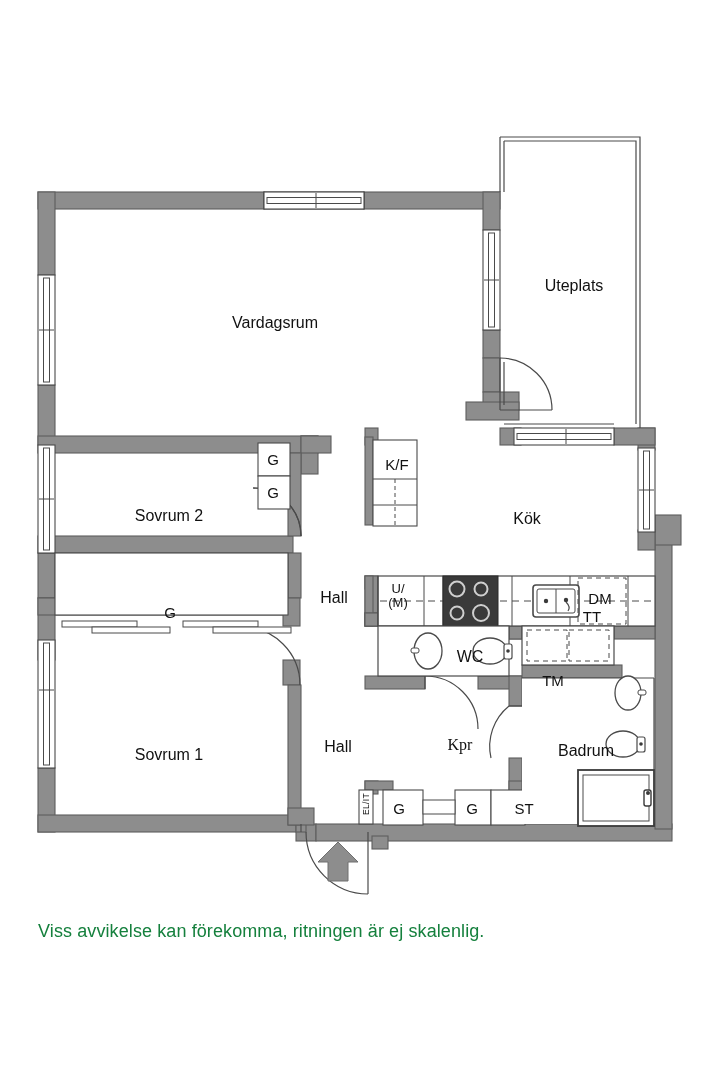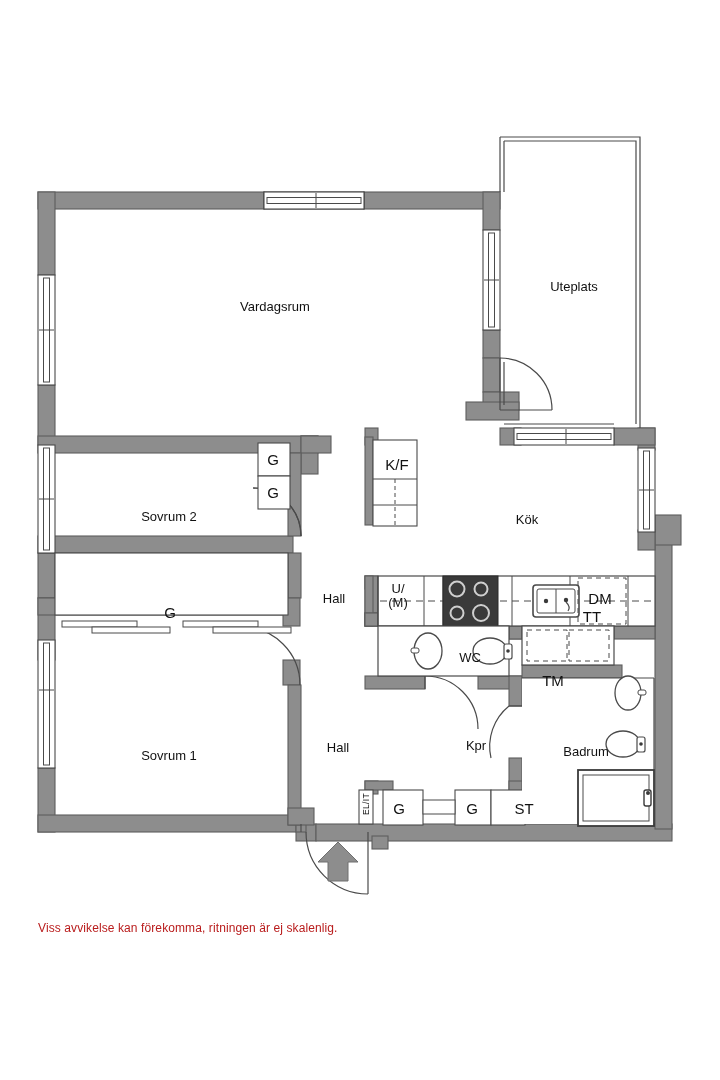--- a/index.html
+++ b/index.html
@@ -7,31 +7,31 @@
   body{
     width:720px;height:1080px;
     font-family:"Liberation Sans","DejaVu Sans",sans-serif;
     color:#1b1b1b;
     overflow:hidden;
   }
   #plan-wrap{position:relative;width:720px;height:1080px;}
   #floorplan{position:absolute;left:0;top:0;width:720px;height:1080px;}
   .caption{
     position:absolute;left:38px;top:921px;
-    font-size:12px;letter-spacing:0.1px;color:#b91c1c;
+    font-size:18px;letter-spacing:0.1px;color:#15803d;
     white-space:nowrap;
   }
   .rmlabel{
     position:absolute;
     font-size:17px;color:#111;
     white-space:nowrap;
     transform:translate(-50%,-50%);
     pointer-events:none;
   }
-  .rmlabel.big{font-size:13px;}
+  .rmlabel.big{font-size:16px;}
   .rmlabel.sm{font-size:15px;}
   .rmlabel.xs{font-size:13px;}
   .rmlabel.two-line{line-height:1.05;text-align:center;}
   .rmlabel.vert{
     transform:translate(-50%,-50%) rotate(-90deg);
     font-size:8.5px;letter-spacing:0.3px;
   }
 </style>
 </head>
 <body>
@@ -343,30 +343,30 @@
       </g>
     </g>
 
     <g stroke="#4a4a4a" stroke-width="1.1" fill="none">
       <line x1="301" y1="824" x2="301" y2="832"></line>
       <line x1="378" y1="576" x2="378" y2="626"></line>
     </g>
 
   </svg>
 
-  <div class="rmlabel big" style="left:275px;top:306px;">Vardagsrum</div>
+  <div class="rmlabel big" style="left:275px;top:323px;">Vardagsrum</div>
   <div class="rmlabel big" style="left:574px;top:286px;">Uteplats</div>
   <div class="rmlabel big" style="left:169px;top:516px;">Sovrum 2</div>
   <div class="rmlabel big" style="left:169px;top:727px;margin-top:28px;">Sovrum 1</div>
   <div class="rmlabel big" style="left:527px;top:519px;">Kök</div>
   <div class="rmlabel big" style="left:334px;top:598px;">Hall</div>
   <div class="rmlabel big" style="left:338px;top:747px;">Hall</div>
   <div class="rmlabel big" style="left:586px;top:723px;margin-top:28px;">Badrum</div>
   <div class="rmlabel big" style="left:470px;top:657px;">WC</div>
-  <div class="rmlabel big" style="left:476px;top:745px;">Kpr</div>
+  <div class="rmlabel big" style="left:460px;top:745px;font-family:Liberation Serif, serif;">Kpr</div>
 
   <div class="rmlabel sm" style="left:397px;top:464px;">K/F</div>
   <div class="rmlabel xs two-line" style="left:398px;top:596px;">
     <span>U/</span><br>
     <span>(M)</span>
   </div>
   <div class="rmlabel sm" style="left:600px;top:598px;">DM</div>
   <div class="rmlabel sm" style="left:553px;top:648px;margin-top:32px;">TM</div>
   <div class="rmlabel sm" style="left:592px;top:616px;">TT</div>
 

